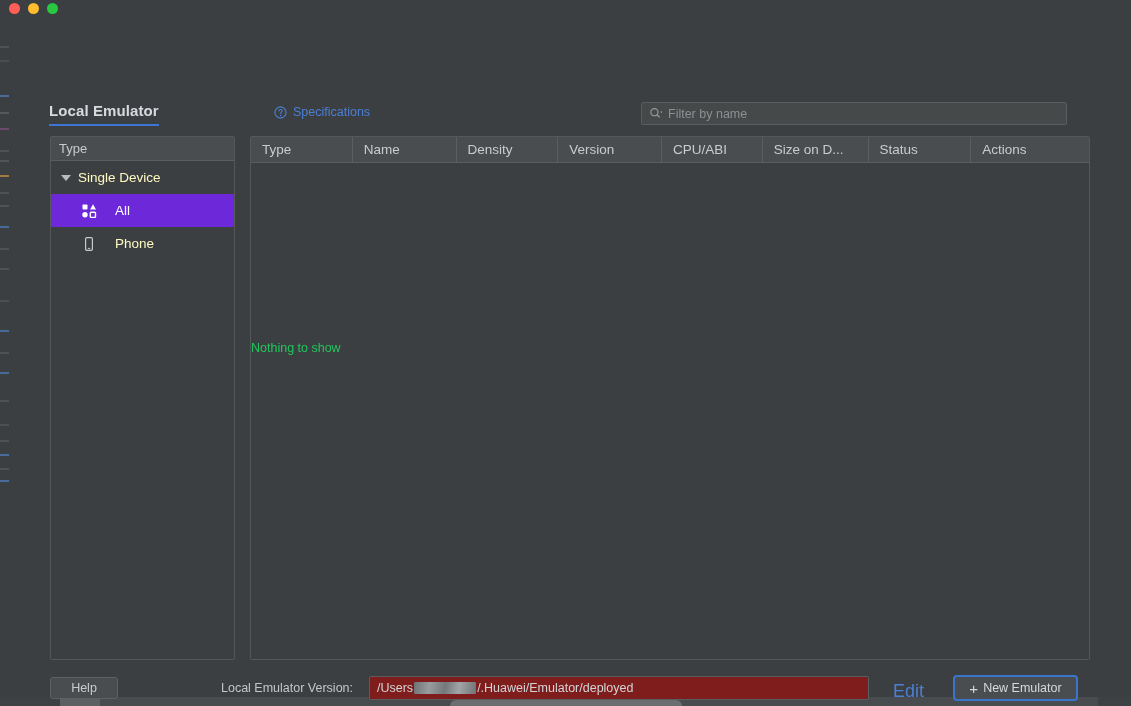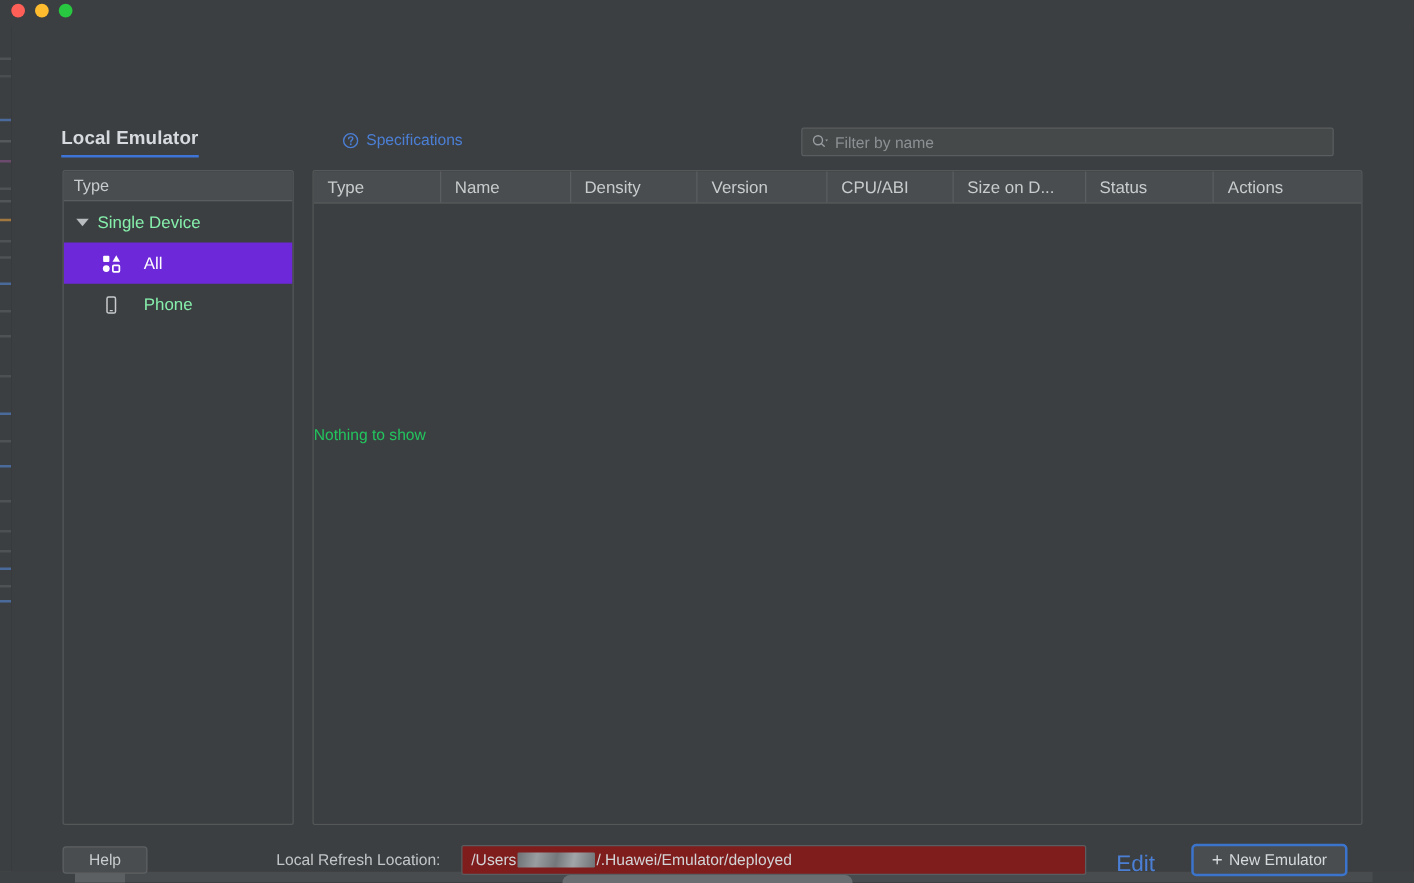--- a/index.html
+++ b/index.html
@@ -191,21 +191,21 @@
     align-items: center;
     padding-left: 8px;
     font-size: 13px;
     color: #c8cbcd;
   }
   .tree-row {
     height: 33px;
     display: flex;
     align-items: center;
     font-size: 13.5px;
-    color: #86efac;
+    color: #fef9c3;
     cursor: default;
   }
   .tree-row.group { padding-left: 10px; gap: 7px; }
   .tree-row.child { padding-left: 30px; gap: 18px; }
   .tree-row.selected { background: #6d28d9; color: #ffffff; }
   .caret {
     width: 0; height: 0;
     border-left: 5px solid transparent;
     border-right: 5px solid transparent;
     border-top: 6px solid #b9bcbe;
@@ -466,21 +466,21 @@
       </div>
       <div id="table-body">
         <div id="empty-msg">Nothing to show</div>
       </div>
     </div>
 
     <div id="bottom-bar">
       <button class="btn" id="help-btn">Help</button>
       <button class="btn" id="refresh-btn">Refresh</button>
 
-      <div id="loc-label">Local Refresh Location:</div>
+      <div id="loc-label">Local Emulator Version:</div>
 
       <div id="loc-field">
         <span>/Users</span>
           <span class="redaction"></span>
           <span>/.Huawei/Emulator/deployed</span>
       </div>
 
       <div id="edit-link">Edit</div>
 
       <button id="new-emulator-btn">

